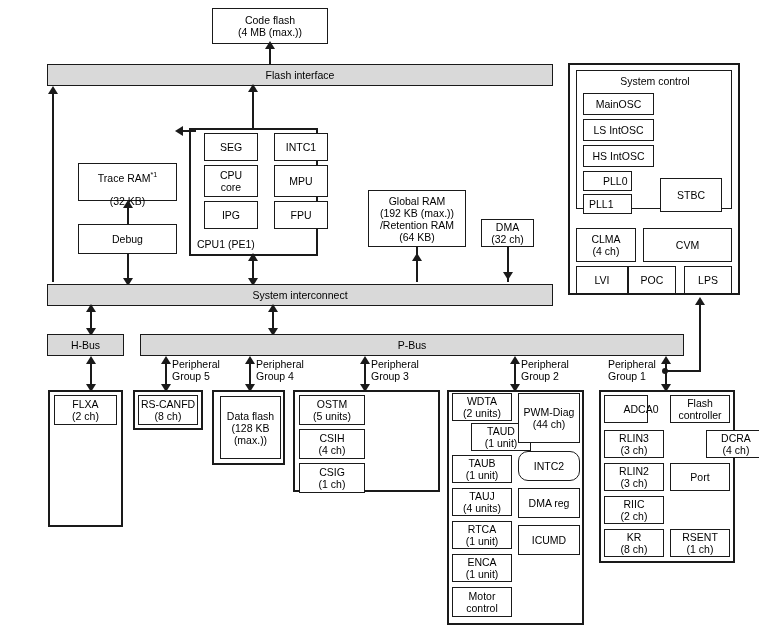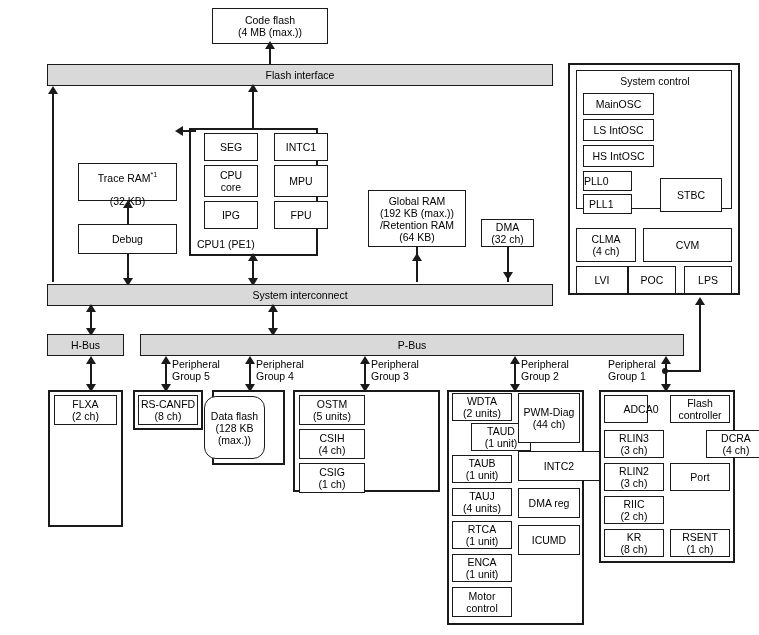--- a/index.html
+++ b/index.html
@@ -92,21 +92,21 @@
   <div class="ah up" style="left:48px;top:86px;"></div>
 
   <div class="bx b2 nofill" style="left:568px;top:63px;width:172px;height:232px;display:block;"></div>
 
   <div class="bx b15 nofill" style="left:576px;top:70px;width:156px;height:139px;display:block;">
     <div class="cap" style="left:0;top:4px;width:156px;text-align:center;">System control</div>
   </div>
   <div class="bx b15" style="left:583px;top:93px;width:71px;height:22px;">MainOSC</div>
   <div class="bx b15" style="left:583px;top:119px;width:71px;height:22px;">LS IntOSC</div>
   <div class="bx b15" style="left:583px;top:145px;width:71px;height:22px;">HS IntOSC</div>
-  <div class="bx b15" style="left:583px;top:171px;width:49px;height:20px;justify-content:flex-start;padding-left:0;">PLL0</div>
+  <div class="bx b15" style="left:583px;top:171px;width:49px;height:20px;justify-content:flex-start;padding-left:19px;">PLL0</div>
   <div class="bx b15" style="left:583px;top:194px;width:49px;height:20px;justify-content:flex-start;padding-left:5px;">PLL1</div>
   <div class="bx b15" style="left:660px;top:178px;width:62px;height:34px;">STBC</div>
 
   <div class="bx b15" style="left:576px;top:228px;width:60px;height:34px;">CLMA
 (4 ch)</div>
   <div class="bx b15" style="left:643px;top:228px;width:89px;height:34px;">CVM</div>
   <div class="bx b15" style="left:576px;top:266px;width:52px;height:28px;">LVI</div>
   <div class="bx b15" style="left:628px;top:266px;width:48px;height:28px;">POC</div>
   <div class="bx b15" style="left:684px;top:266px;width:48px;height:28px;">LPS</div>
 
@@ -164,21 +164,21 @@
 
   <div class="bx b2 nofill" style="left:48px;top:390px;width:75px;height:137px;display:block;"></div>
   <div class="bx b15" style="left:54px;top:395px;width:63px;height:30px;">FLXA
 (2 ch)</div>
 
   <div class="bx b2 nofill" style="left:133px;top:390px;width:70px;height:40px;display:block;"></div>
   <div class="bx b15" style="left:138px;top:395px;width:60px;height:30px;">RS-CANFD
 (8 ch)</div>
 
   <div class="bx b2 nofill" style="left:212px;top:390px;width:73px;height:75px;display:block;"></div>
-  <div class="bx b15" style="left:204px;top:396px;width:61px;height:63px;border-radius:12px;">Data flash
+  <div class="bx b15" style="left:220px;top:396px;width:61px;height:63px;">Data flash
 (128 KB
 (max.))</div>
 
   <div class="bx b2 nofill" style="left:293px;top:390px;width:147px;height:102px;display:block;"></div>
   <div class="bx b15" style="left:299px;top:395px;width:66px;height:30px;">OSTM
 (5 units)</div>
   <div class="bx b15" style="left:299px;top:429px;width:66px;height:30px;">CSIH
 (4 ch)</div>
   <div class="bx b15" style="left:299px;top:463px;width:66px;height:30px;">CSIG
 (1 ch)</div>
@@ -193,21 +193,21 @@
   <div class="bx b15" style="left:452px;top:488px;width:60px;height:28px;">TAUJ
 (4 units)</div>
   <div class="bx b15" style="left:452px;top:521px;width:60px;height:28px;">RTCA
 (1 unit)</div>
   <div class="bx b15" style="left:452px;top:554px;width:60px;height:28px;">ENCA
 (1 unit)</div>
   <div class="bx b15" style="left:452px;top:587px;width:60px;height:30px;">Motor
 control</div>
   <div class="bx b15" style="left:518px;top:393px;width:62px;height:50px;">PWM-Diag
 (44 ch)</div>
-  <div class="bx b15" style="left:518px;top:451px;width:82px;height:30px;">INTC2</div>
+  <div class="bx b15" style="left:518px;top:451px;width:62px;height:30px;border-radius:10px;">INTC2</div>
   <div class="bx b15" style="left:518px;top:488px;width:62px;height:30px;">DMA reg</div>
   <div class="bx b15" style="left:518px;top:525px;width:62px;height:30px;">ICUMD</div>
 
   <div class="bx b2 nofill" style="left:599px;top:390px;width:136px;height:173px;display:block;"></div>
   <div class="bx b15" style="left:604px;top:395px;width:44px;height:28px;padding-left:30px;">ADCA0</div>
   <div class="bx b15" style="left:604px;top:430px;width:60px;height:28px;">RLIN3
 (3 ch)</div>
   <div class="bx b15" style="left:604px;top:463px;width:60px;height:28px;">RLIN2
 (3 ch)</div>
   <div class="bx b15" style="left:604px;top:496px;width:60px;height:28px;">RIIC

